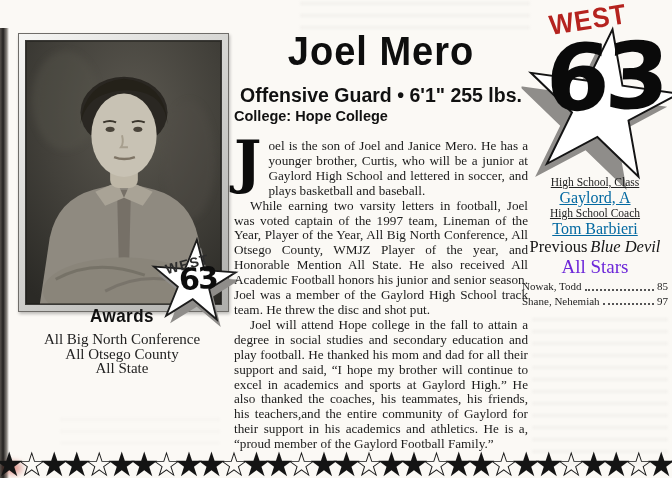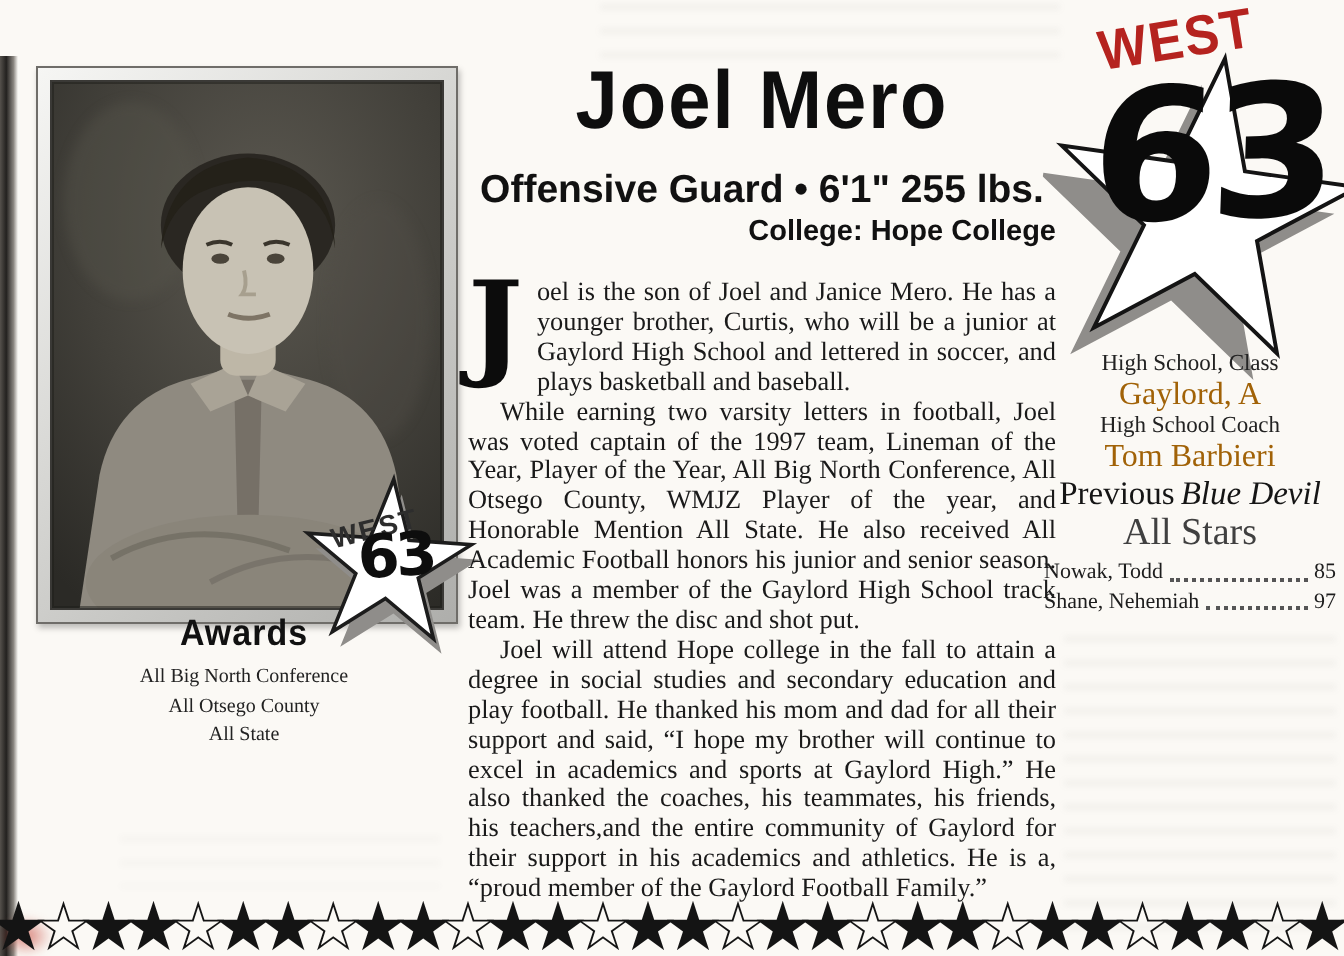--- a/index.html
+++ b/index.html
@@ -21,48 +21,48 @@
   .badge{position:absolute;left:146px;top:236px;width:96px;height:90px;}
   .badge svg{position:absolute;left:0;top:0;width:96px;height:90px;transform:rotate(4deg);}
   .badge-west{position:absolute;left:19px;top:20px;font-family:"Liberation Sans",sans-serif;
     font-weight:800;font-size:14px;letter-spacing:1px;color:#2d2d2d;transform:rotate(-14deg);}
   .badge-num{position:absolute;left:33px;top:28px;font-family:"DejaVu Sans",sans-serif;
     font-weight:900;font-size:30px;line-height:1;color:#0d0d0d;transform:rotate(-4deg);letter-spacing:-2px;}
   
   .awards{position:absolute;left:14px;top:307px;width:216px;text-align:center;}
   .awards-title{font-family:"Liberation Sans",sans-serif;font-weight:800;font-size:17px;
     letter-spacing:.5px;color:#111;margin-bottom:5px;transform:scaleY(1.08);}
-  .awards-line{font-size:10px;line-height:14.5px;color:#222;}
+  .awards-line{font-size:15px;line-height:14.5px;color:#222;}
   .it{font-style:italic;text-align:right;}
   
   .main{position:absolute;left:234px;top:30px;width:294px;}
   .p-name{margin:0;text-align:center;font-family:"Liberation Sans",sans-serif;
     font-weight:800;font-size:38px;line-height:42px;color:#0e0e0e;letter-spacing:1px;transform:scaleY(1.08);}
   .p-pos{margin:12px 0 0;text-align:center;font-family:"Liberation Sans",sans-serif;
     font-weight:800;font-size:19.5px;line-height:22px;color:#111;}
-  .p-college{margin:2px 0 0;text-align:right;font-family:"Liberation Sans",sans-serif;
+  .p-college{margin:2px 0 0;text-align:left;font-family:"Liberation Sans",sans-serif;
     font-weight:800;font-size:14.5px;line-height:16px;color:#111;}
   .bio{margin-top:15px;font-size:13.2px;line-height:14.9px;text-align:justify;color:#1a1a1a;}
   .bio p{margin:0;}
   .bio p.ind{text-indent:16px;}
   .dropcap{float:left;font-family:"DejaVu Serif",serif;font-weight:700;font-size:58px;
     line-height:40px;height:44px;margin:3px 7px 0 0;color:#0c0c0c;}
   
   .logo-star{position:absolute;left:520px;top:22px;width:164px;height:164px;transform:rotate(8deg);}
   .logo-west{position:absolute;left:552px;top:10px;font-family:"Liberation Sans",sans-serif;
     font-weight:800;font-size:28px;letter-spacing:1px;transform:rotate(-9deg) scaleX(.92);transform-origin:left bottom;}
   .logo-num{position:absolute;left:546px;top:32px;font-family:"DejaVu Sans",sans-serif;
     font-weight:900;font-size:92px;line-height:1;color:#0a0a0a;letter-spacing:-5px;transform:skewX(-4deg) rotate(-2deg);}
   
   .sidebar{position:absolute;left:522px;top:176px;width:146px;text-align:center;}
-  .sb-label{font-size:11.5px;line-height:13px;color:#222;}
-  .sb-value{font-size:16px;line-height:18px;color:#a16207;}
+  .sb-label{font-size:11.5px;line-height:13px;color:#222;text-decoration:underline;}
+  .sb-value{font-size:16px;line-height:18px;color:#0369a1;text-decoration:underline;}
   .sb-prev{font-size:16.5px;line-height:18px;color:#151515;}
   .sb-prev .it{margin-left:3px;}
-  .sb-allstars{font-size:19px;line-height:20px;color:#404040;margin-top:1px;}
+  .sb-allstars{font-size:19px;line-height:20px;color:#6d28d9;margin-top:1px;}
   .sb-rows{margin-top:4px;}
   .sb-row{display:flex;align-items:flex-end;font-size:11px;line-height:11.5px;color:#1d1d1d;margin-bottom:3px;}
   .sb-row .nm{white-space:nowrap;}
   .sb-row .leader{flex:1;border-bottom:2px dotted #555;margin:0 3px 2px 3px;}
   .sb-row .yr{white-space:nowrap;}
   
   .star-strip{position:absolute;left:-6px;top:447px;width:700px;font-family:"DejaVu Sans",sans-serif;
     font-size:34px;line-height:34px;letter-spacing:-8px;color:#141414;white-space:nowrap;}
   
   .ghost{position:absolute;filter:blur(1.5px);opacity:.55;pointer-events:none;

